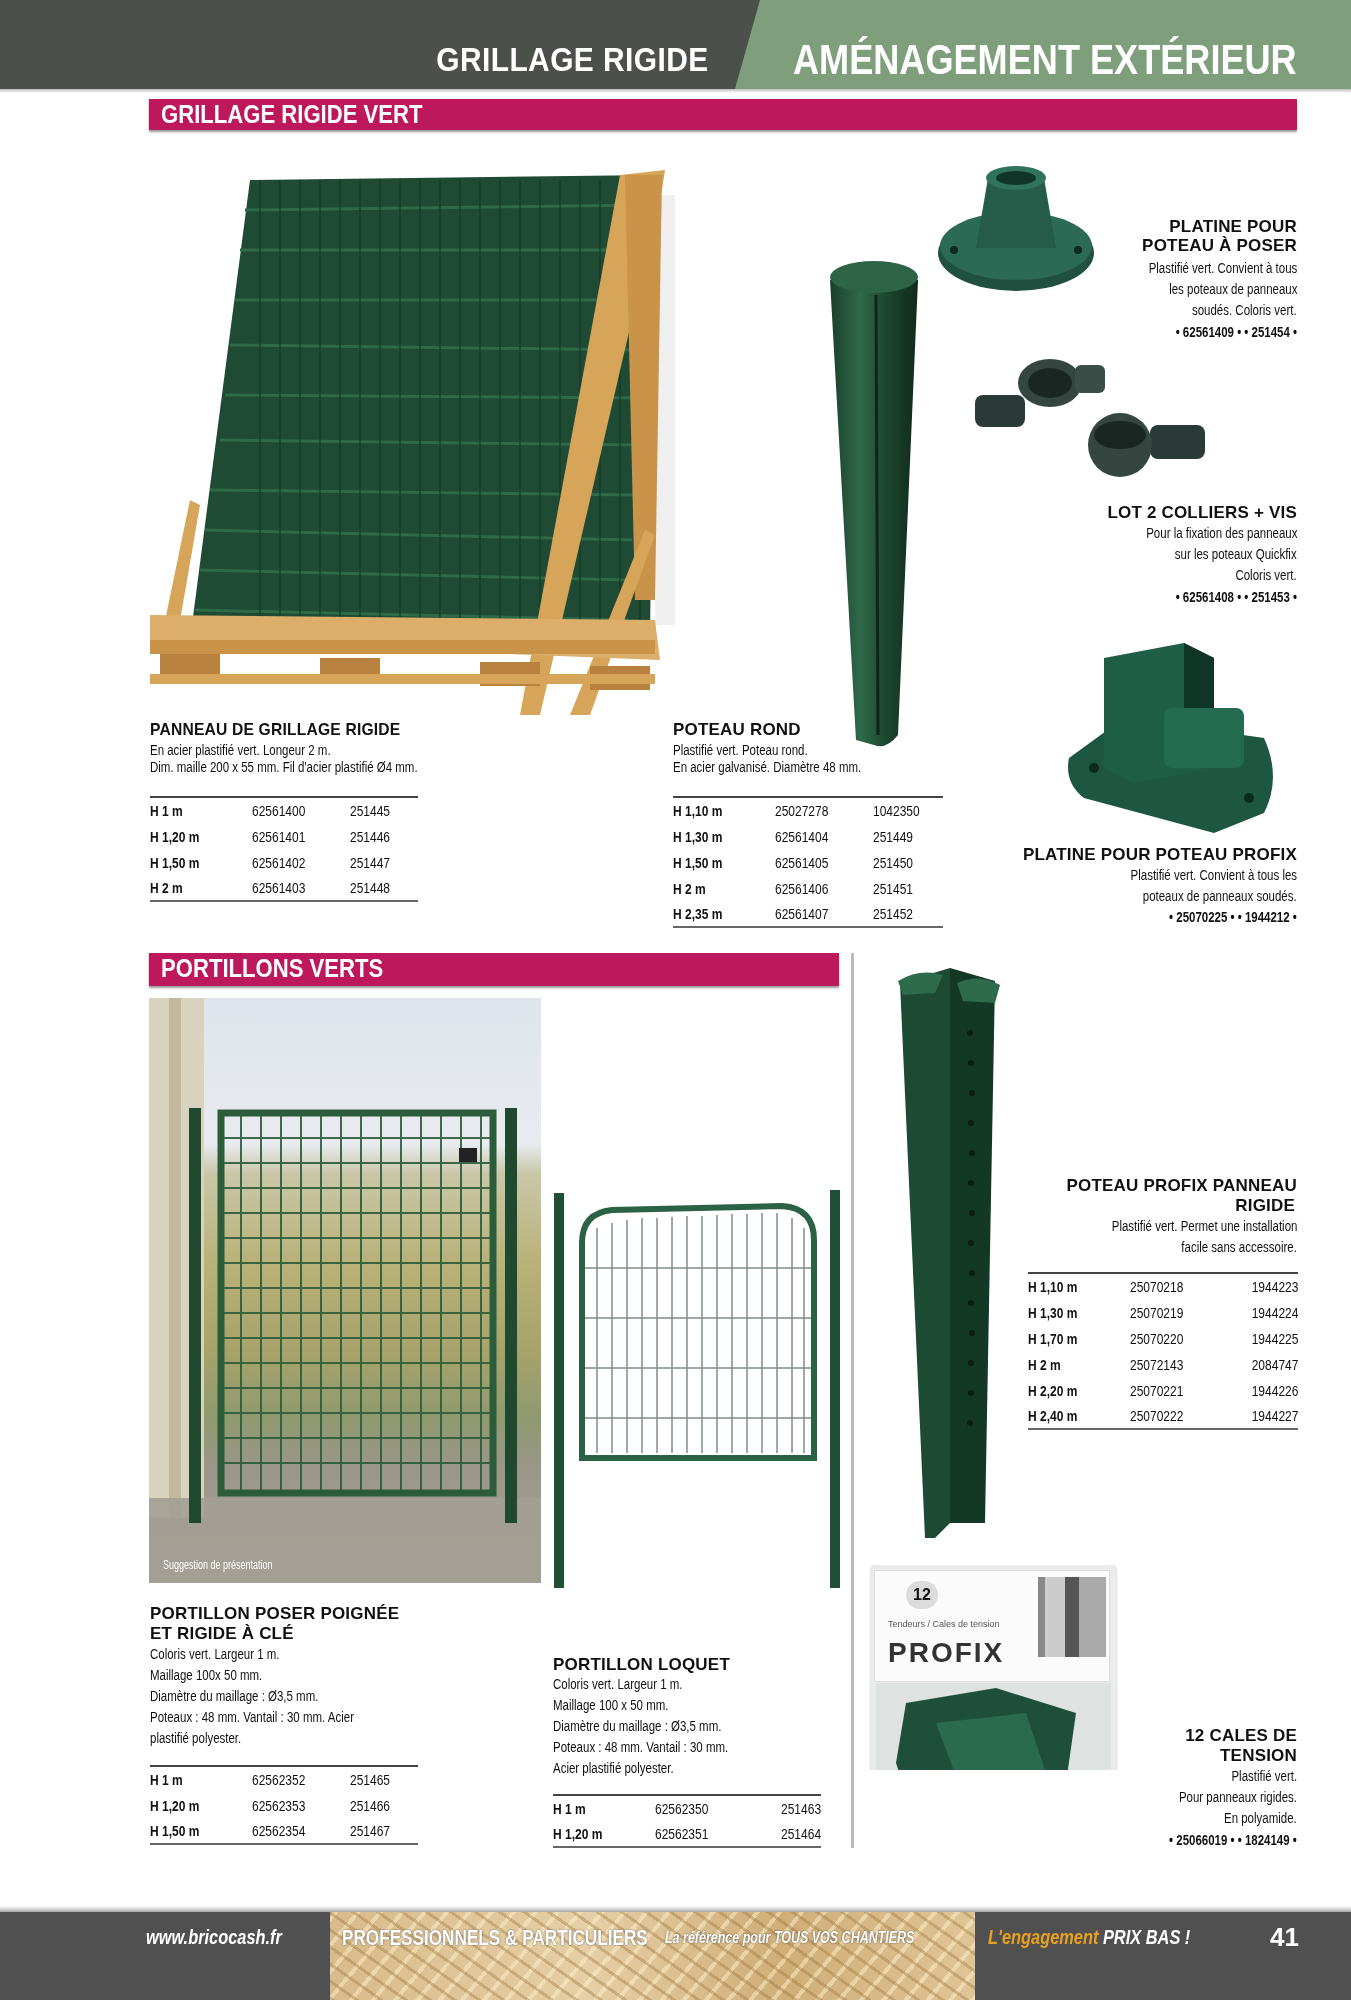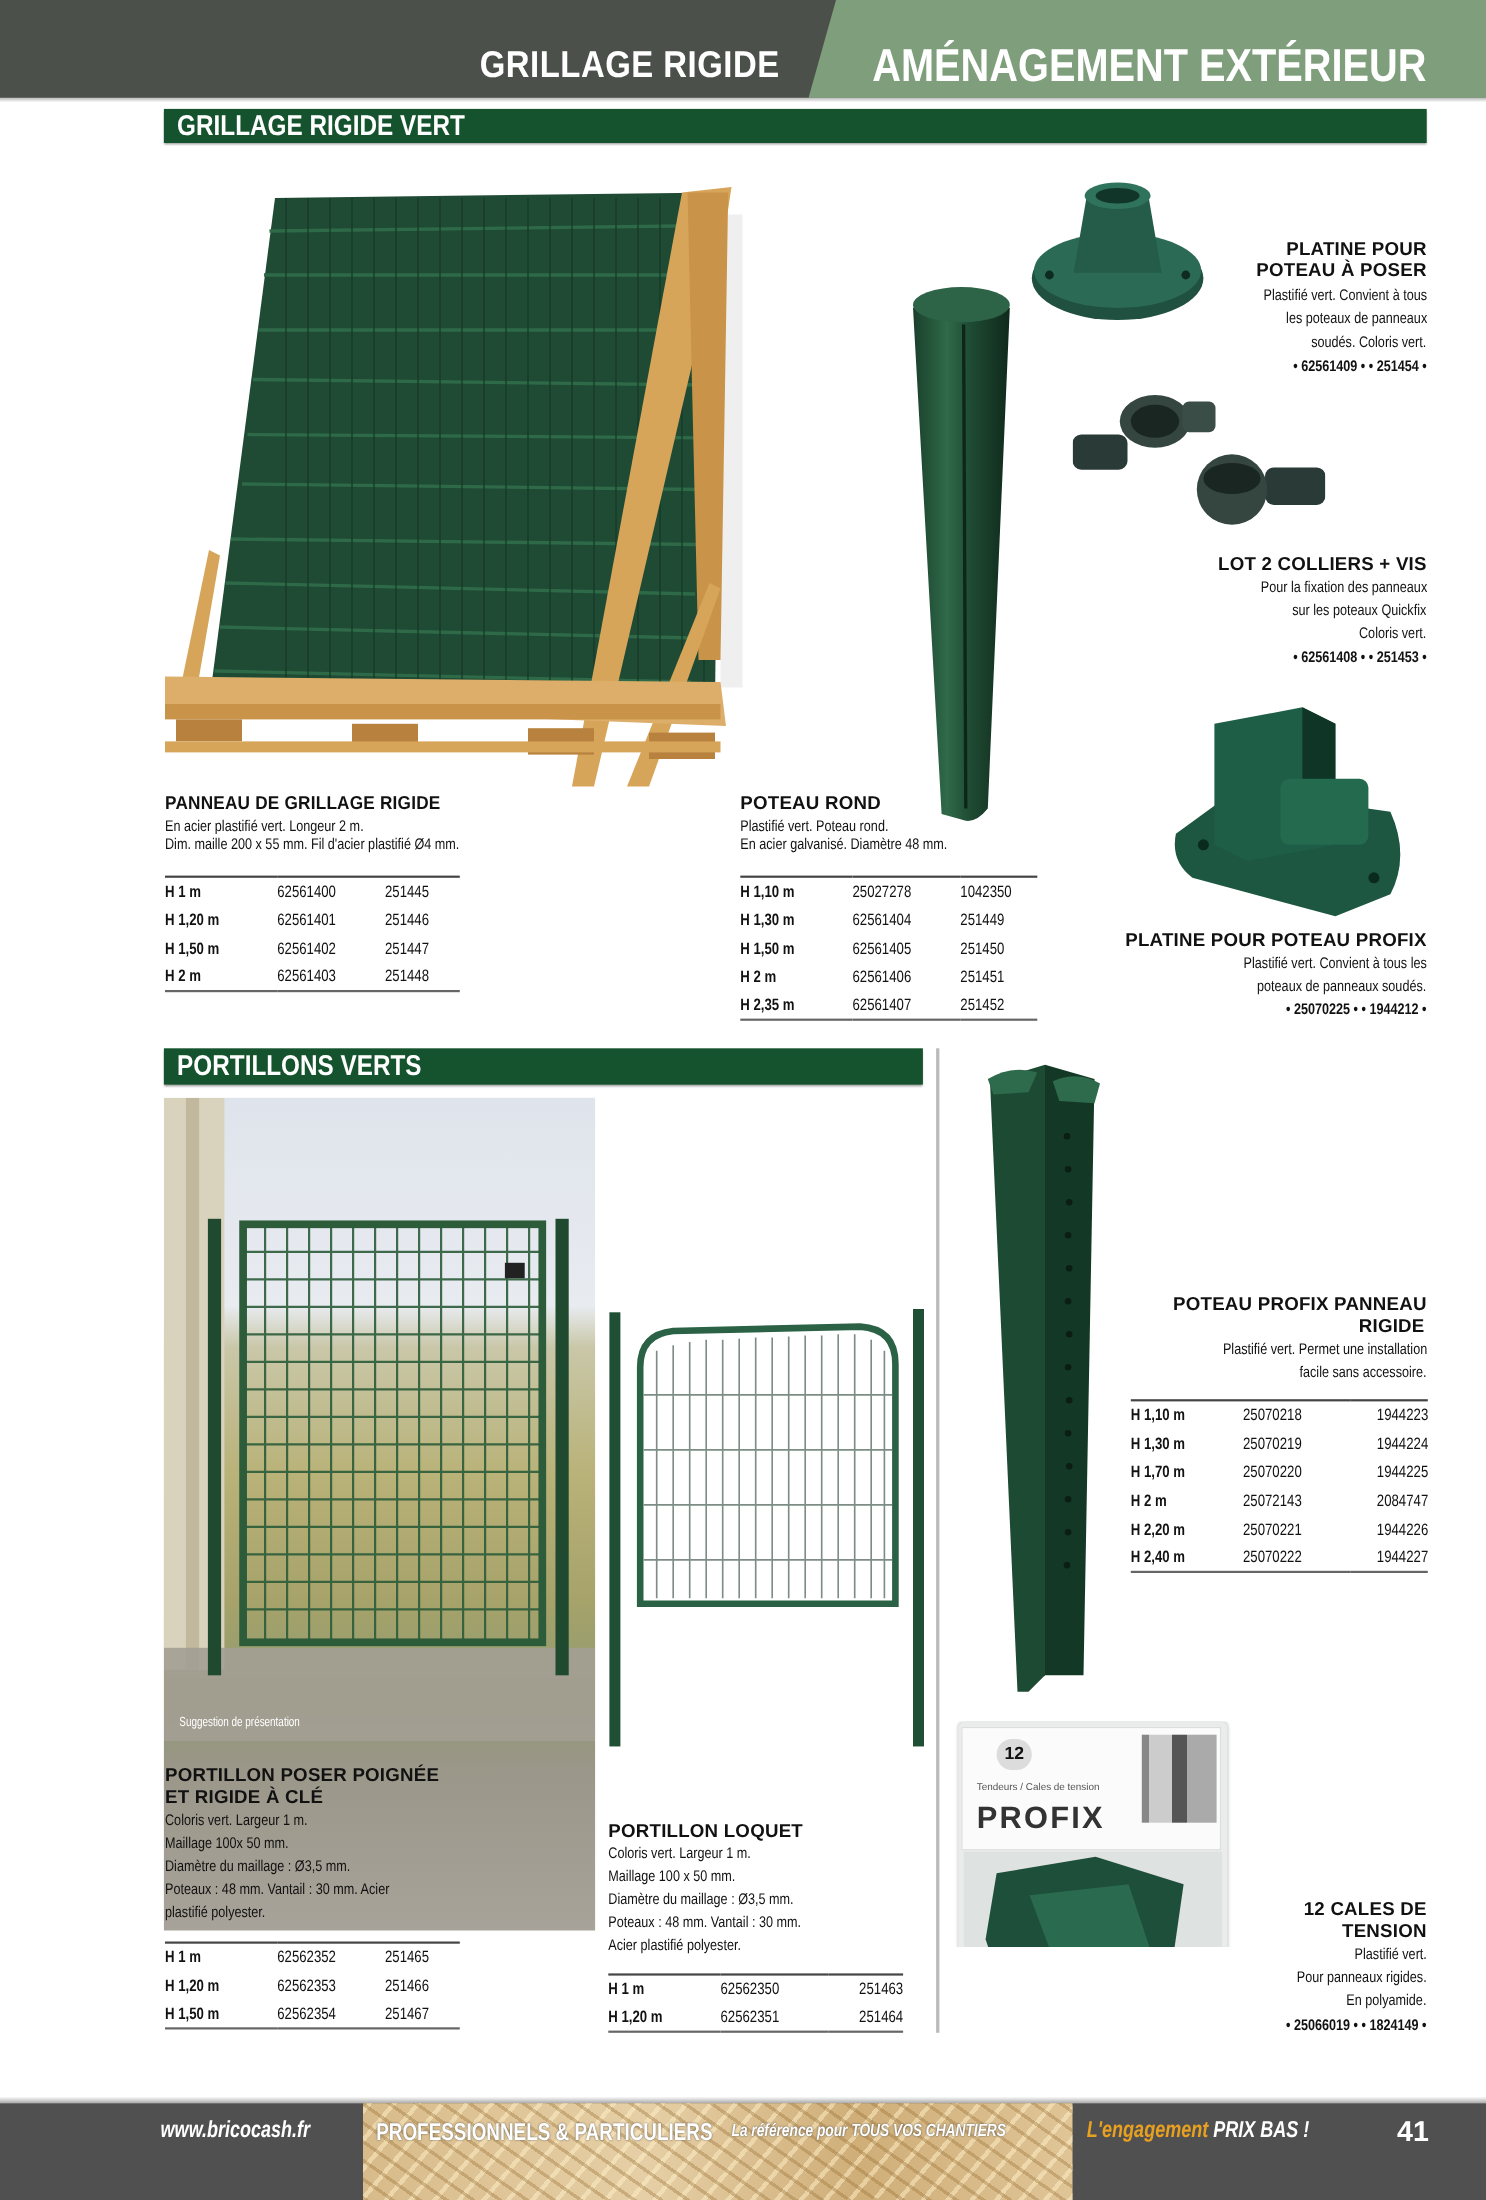--- a/index.html
+++ b/index.html
@@ -9,21 +9,21 @@
 
   
   .hdr-dark { left: 0; top: 0; width: 1351px; height: 89px; background: #4c504a; }
   .hdr-green { left: 0; top: 0; width: 1351px; height: 89px; background: #7f9e7c;
     clip-path: polygon(760px 0, 1351px 0, 1351px 89px, 735px 89px); }
   .hdr-shadow { left: 0; top: 89px; width: 1351px; height: 4px; background: linear-gradient(#bbb, #fff); }
   .hdr-left { right: 642px; top: 40px; font-size: 34px; font-weight: bold; color: #fff; letter-spacing: 0.5px; transform: scaleX(0.88); transform-origin: right center; white-space: nowrap; }
   .hdr-right { right: 54px; top: 36px; font-size: 42px; font-weight: bold; color: #fff; white-space: nowrap; transform: scaleX(0.86); transform-origin: right center; }
 
   
-  .secbar { background: #14532d; color: #fff; font-weight: bold; font-size: 26px; padding-left: 12px; line-height: 31px; box-shadow: 0 2px 2px #999; white-space: nowrap; }
+  .secbar { background: #be185d; color: #fff; font-weight: bold; font-size: 26px; padding-left: 12px; line-height: 31px; box-shadow: 0 2px 2px #999; white-space: nowrap; }
   .secbar span { display: inline-block; transform: scaleX(0.85); transform-origin: left center; }
 
   
   .ptitle { font-weight: bold; font-size: 17px; line-height: 19px; letter-spacing: 0.2px; white-space: nowrap; }
   .pdesc { font-size: 14px; line-height: 17px; white-space: nowrap; transform: scaleX(0.82); }
   .right { text-align: right; }
   .desc-l { transform-origin: left top; }
   .desc-r { transform-origin: right top; }
   .refs { font-size: 14px; line-height: 17px; white-space: nowrap; font-weight: bold; transform: scaleX(0.82); transform-origin: right top; }
 
@@ -226,21 +226,21 @@
 <div class="abs ptitle right" style="right:54px; top:845px;text-align:center;">PLATINE POUR POTEAU PROFIX</div>
 <div class="abs pdesc right desc-r" style="right:54px; top:867px;">Plastifié vert. Convient à tous les</div>
 <div class="abs pdesc right desc-r" style="right:54px; top:888px;">poteaux de panneaux soudés.</div>
 <div class="abs refs right" style="right:54px; top:909px;">• 25070225 • • 1944212 •</div>
 
 <div class="abs secbar" style="left:149px; top:953px; width:690px; height:33px;">
   <span>PORTILLONS VERTS</span>
 </div>
 <div class="abs divider"></div>
 
-<div class="abs img" style="left:149px; top:998px; width:392px; height:757px; background:linear-gradient(#dfe4ec 0%, #e8ebf0 25%, #c9c7a8 30%, #b9b279 45%, #a7a36a 60%, #8f9a70 72%, #9a9688 80%, #a8a39a 100%);">
+<div class="abs img" style="left:149px; top:998px; width:392px; height:585px; background:linear-gradient(#dfe4ec 0%, #e8ebf0 25%, #c9c7a8 30%, #b9b279 45%, #a7a36a 60%, #8f9a70 72%, #9a9688 80%, #a8a39a 100%);">
   <svg width="392" height="585" viewBox="0 0 392 585" style="position:absolute;left:0;top:0;">
     <rect x="0" y="0" width="55" height="520" fill="#d9d2bd"></rect>
     <rect x="20" y="0" width="12" height="520" fill="#c2b89e"></rect>
     <rect x="0" y="500" width="392" height="85" fill="#a39e94" opacity="0.9"></rect>
     <rect x="40" y="110" width="12" height="415" fill="#1f4a30"></rect>
     <rect x="356" y="110" width="12" height="415" fill="#1f4a30"></rect>
     <rect x="72" y="115" width="272" height="380" fill="none" stroke="#2c5c3a" stroke-width="7"></rect>
     <g stroke="#2c5c3a" stroke-width="2" opacity="0.9">
       <path d="M92 115V495 M112 115V495 M132 115V495 M152 115V495 M172 115V495 M192 115V495 M212 115V495 M232 115V495 M252 115V495 M272 115V495 M292 115V495 M312 115V495 M332 115V495"></path>
       <path d="M72 140H344 M72 165H344 M72 190H344 M72 215H344 M72 240H344 M72 265H344 M72 290H344 M72 315H344 M72 340H344 M72 365H344 M72 390H344 M72 415H344 M72 440H344 M72 465H344"></path>

